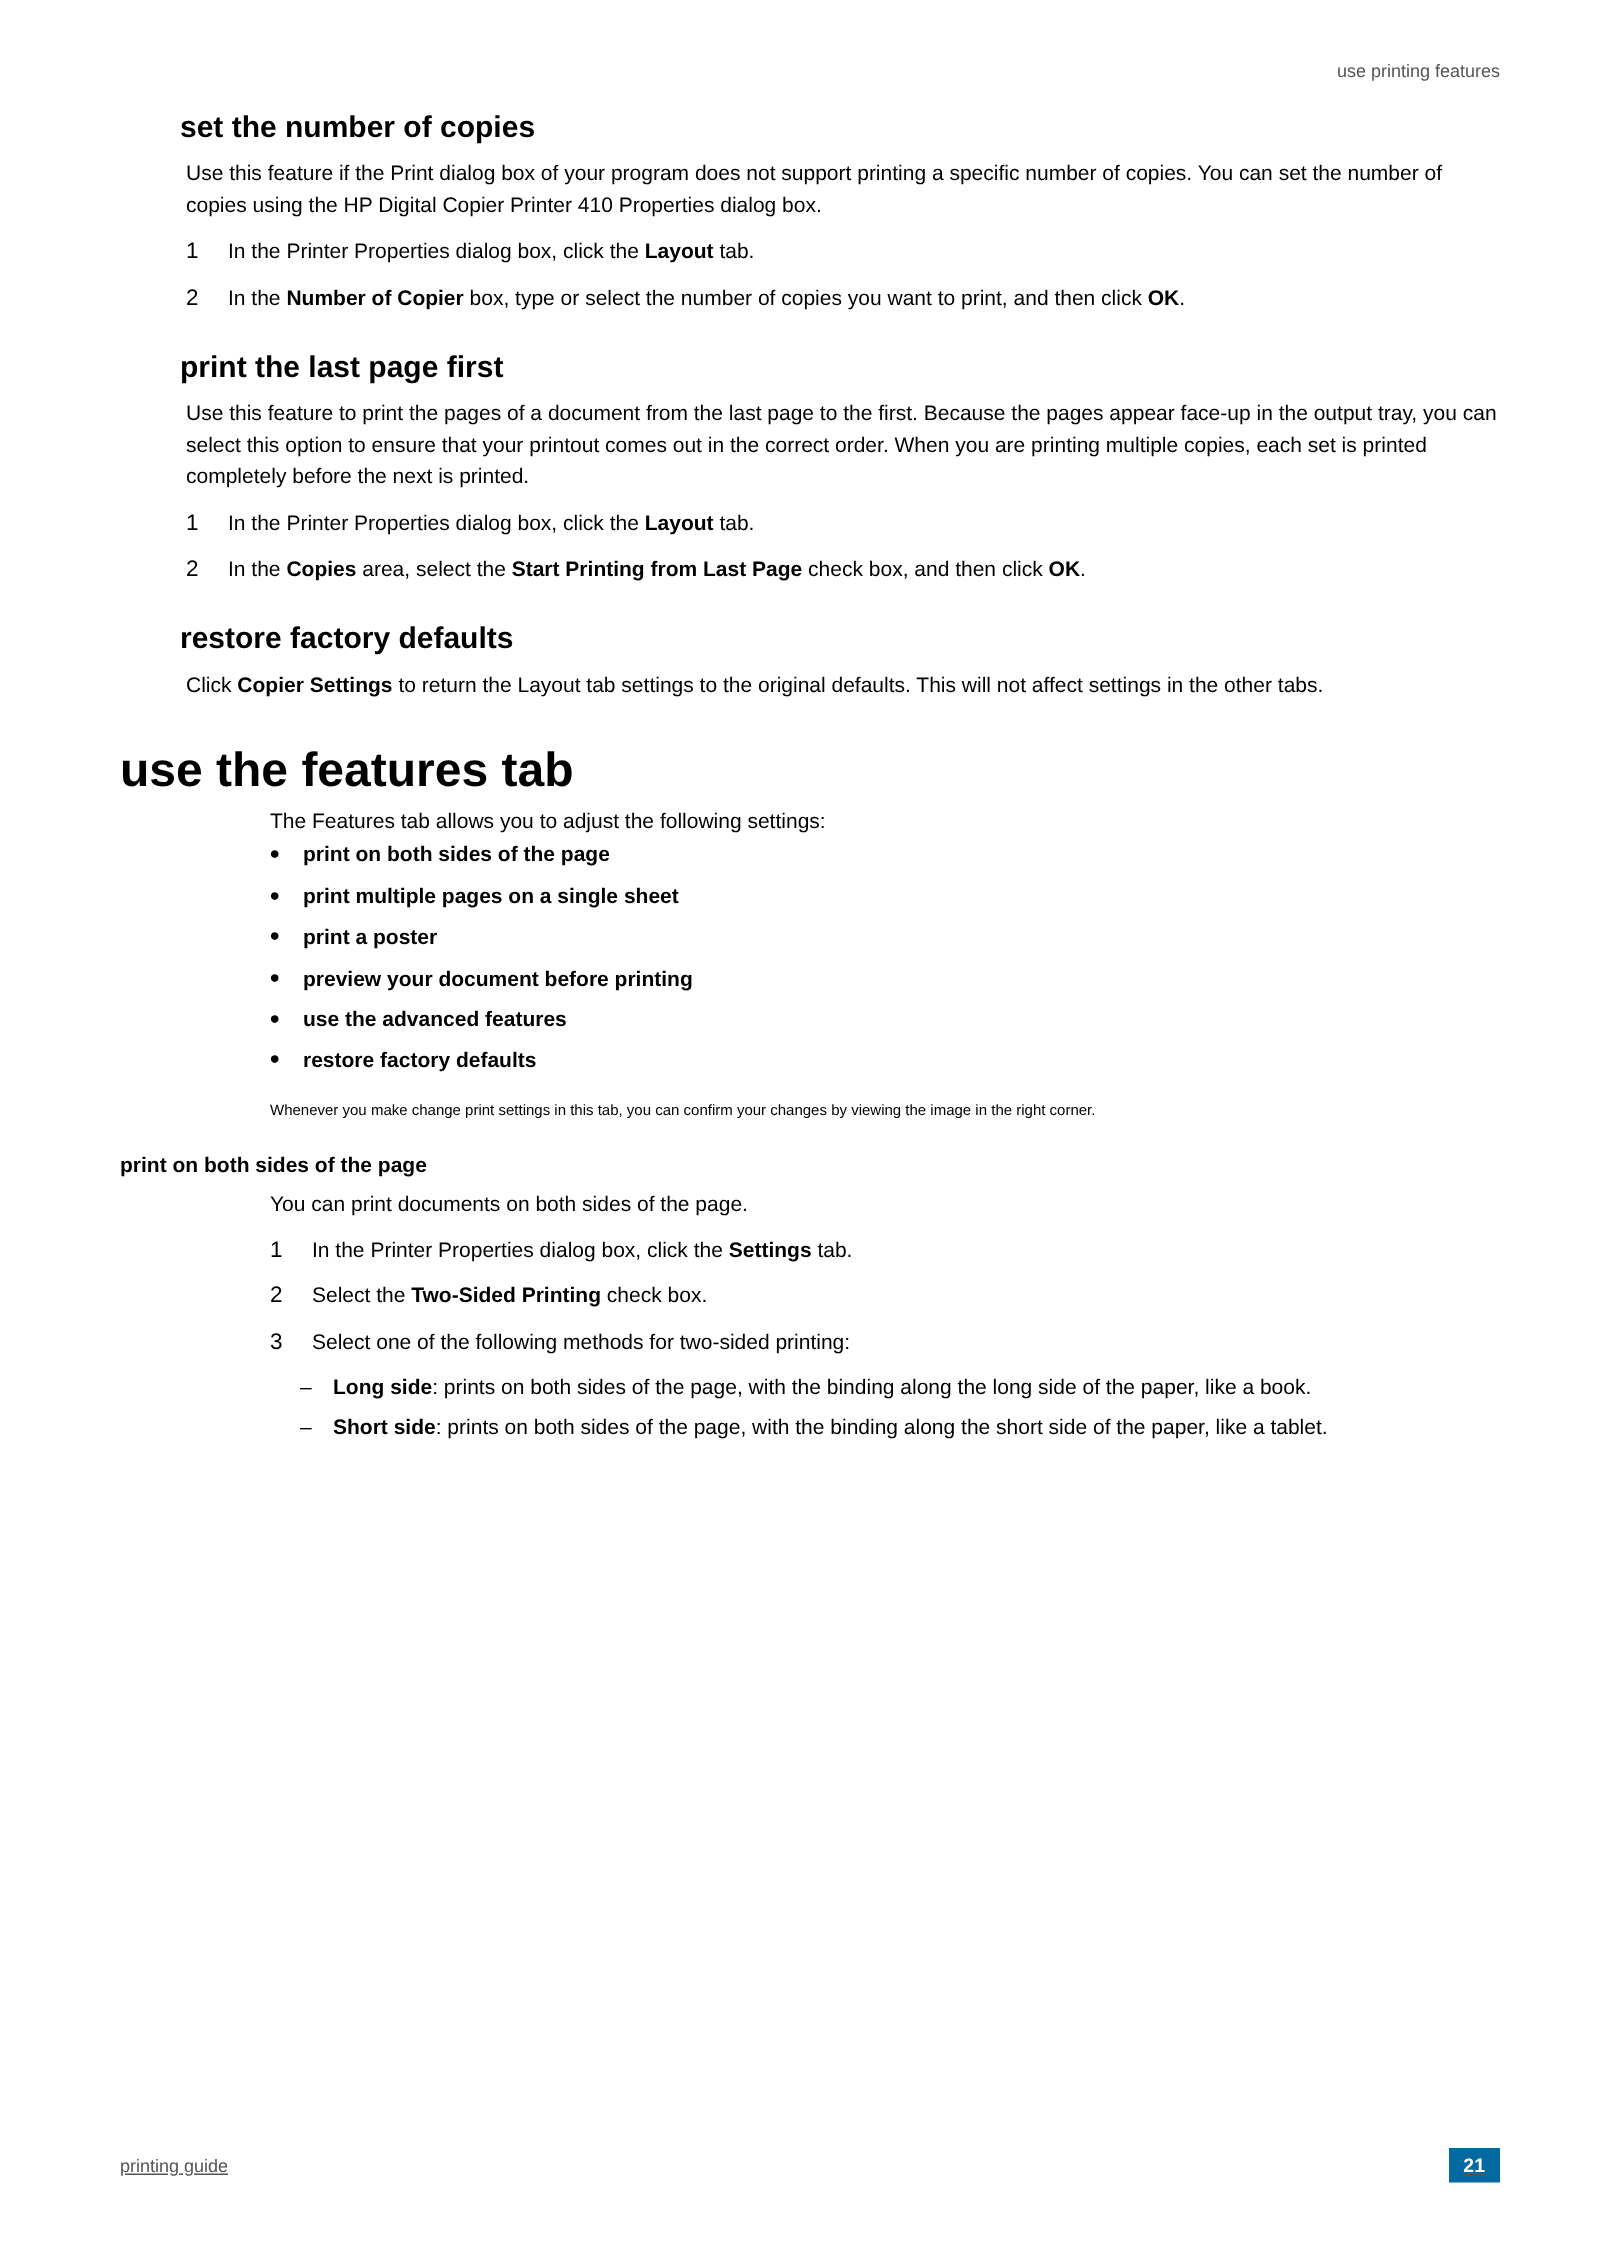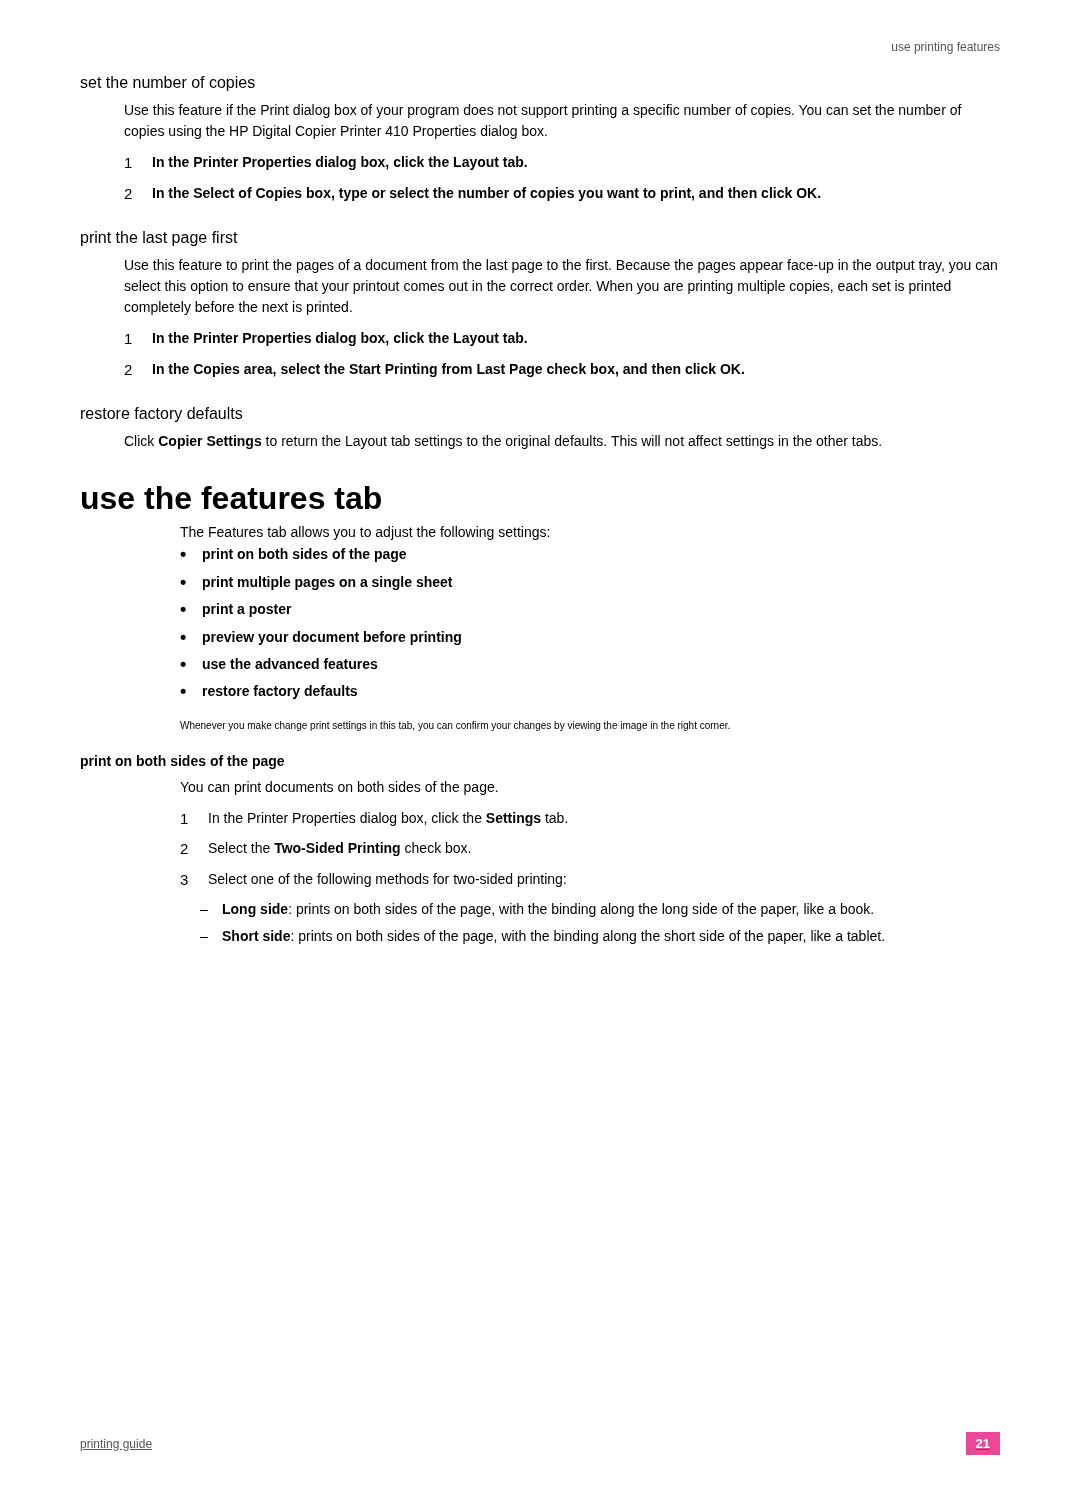--- a/index.html
+++ b/index.html
@@ -32,23 +32,24 @@
       font-size: 12px;
       color: #555;
       margin-bottom: 20px;
     }
 
     .section {
       margin-bottom: 24px;
     }
 
     .section-heading {
-      font-size: 16px;
-      font-weight: normal;
+      font-size: 20px;
+      font-weight: bold;
       margin-bottom: 8px;
+      margin-left: 40px;
     }
 
     .section-body {
       margin-left: 44px;
       font-size: 14px;
       line-height: 1.5;
     }
 
     .numbered-list {
       list-style: none;
@@ -62,21 +63,20 @@
     }
 
     .numbered-list li .num {
       font-weight: normal;
       min-width: 28px;
       font-size: 15px;
     }
 
     .numbered-list li .text {
       flex: 1;
-      font-weight: bold;
     }
 
     .big-heading {
       font-size: 32px;
       font-weight: bold;
       margin: 28px 0 4px 0;
       color: #000;
     }
 
     .features-intro {
@@ -172,21 +172,21 @@
       right: 80px;
       display: flex;
       justify-content: space-between;
       align-items: center;
       font-size: 12px;
       color: #555;
       text-decoration: underline;
     }
 
     .page-number-box {
-      background: #ec4899;
+      background: #0369a1;
       color: #fff;
       padding: 4px 10px;
       font-size: 13px;
       font-weight: bold;
     }
   </style>
 </head>
 <body>
 
 <div class="page">
@@ -199,21 +199,21 @@
     <div class="section-heading">set the number of copies</div>
     <div class="section-body">
       <p>Use this feature if the Print dialog box of your program does not support printing a specific number of copies. You can set the number of copies using the HP Digital Copier Printer 410 Properties dialog box.</p>
       <ol class="numbered-list">
         <li>
           <span class="num">1</span>
           <span class="text">In the Printer Properties dialog box, click the <strong>Layout</strong> tab.</span>
         </li>
         <li>
           <span class="num">2</span>
-          <span class="text">In the <strong>Select of Copies</strong> box, type or select the number of copies you want to print, and then click <strong>OK</strong>.</span>
+          <span class="text">In the <strong>Number of Copier</strong> box, type or select the number of copies you want to print, and then click <strong>OK</strong>.</span>
         </li>
       </ol>
     </div>
   </div>
 
   <div class="section">
     <div class="section-heading">print the last page first</div>
     <div class="section-body">
       <p>Use this feature to print the pages of a document from the last page to the first. Because the pages appear face-up in the output tray, you can select this option to ensure that your printout comes out in the correct order. When you are printing multiple copies, each set is printed completely before the next is printed.</p>
       <ol class="numbered-list">

